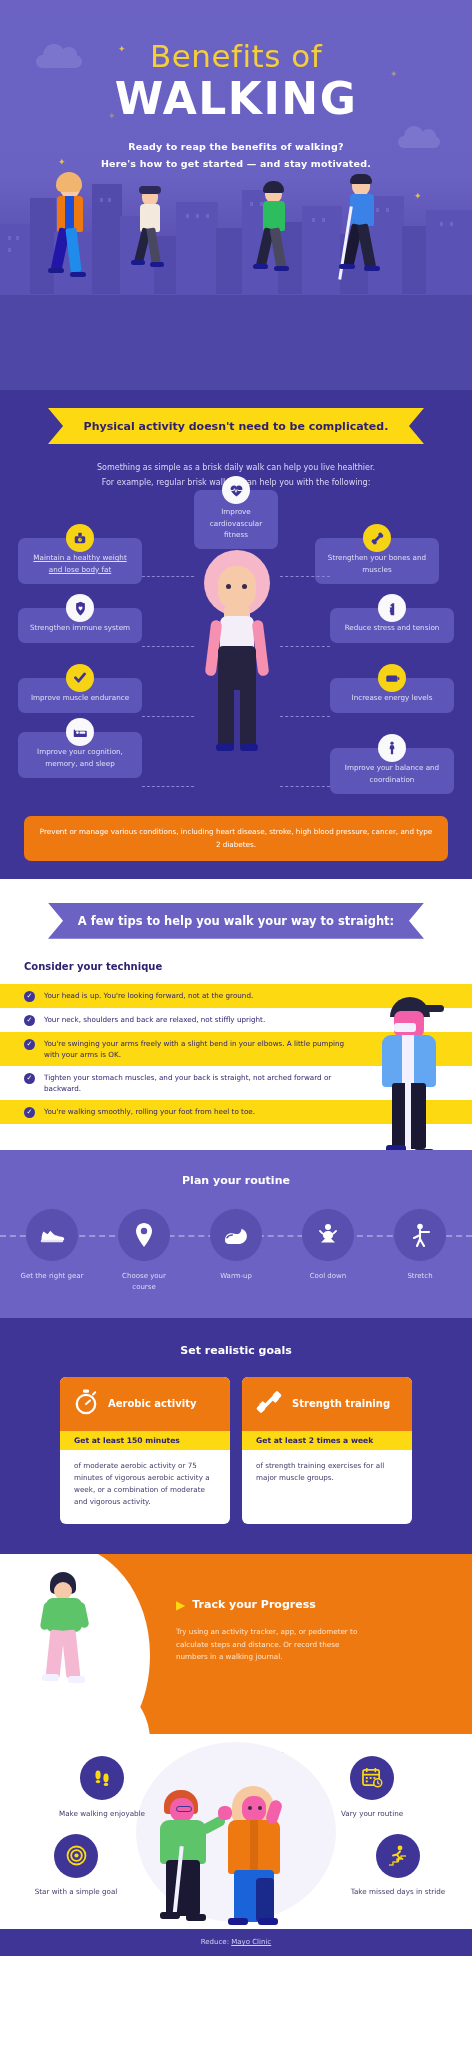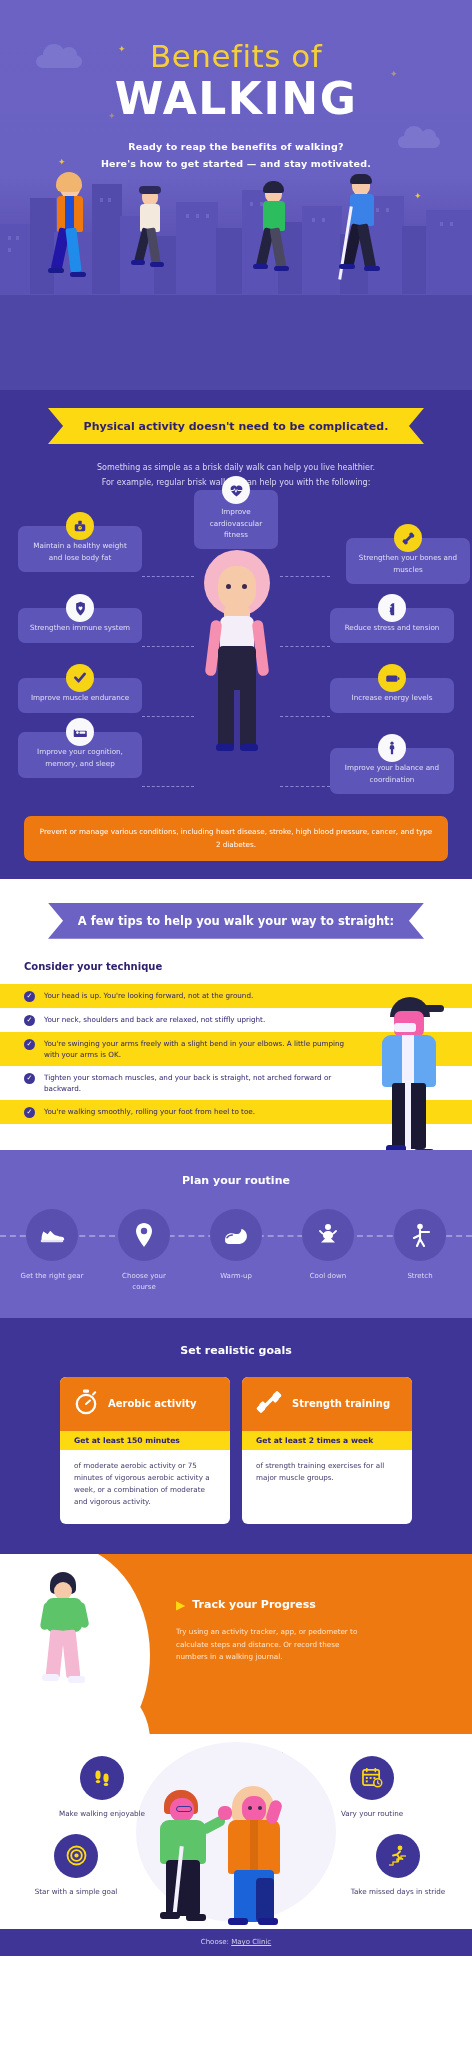--- a/index.html
+++ b/index.html
@@ -316,21 +316,21 @@
       <div class="bcard center">
         <div class="bicon white">
           <svg width="15" height="13" viewBox="0 0 24 22" aria-hidden="true">
             <path d="M12 21S2 14.5 2 8.2C2 4.8 4.6 2.4 7.7 2.4c1.9 0 3.4.9 4.3 2.2.9-1.3 2.4-2.2 4.3-2.2 3.1 0 5.7 2.4 5.7 5.8C22 14.5 12 21 12 21z" fill="#3f3597"></path>
             <path d="M3 11h4l1.6-3 2.4 6 2-4.5 1.4 1.5H21" stroke="#ffffff" stroke-width="1.6" fill="none" stroke-linecap="round" stroke-linejoin="round"></path>
           </svg>
         </div>
         <span>Improve cardiovascular fitness</span>
       </div>
 
-      <div class="bcard" style="left:18px;top:36px;">
+      <div class="bcard" style="left:18px;top:48px;text-decoration:underline;">
         <div class="bicon yellow">
           <svg width="14" height="14" viewBox="0 0 24 24" aria-hidden="true">
             <rect x="3" y="9" width="18" height="12" rx="2.5" fill="#3f3597"></rect>
             <rect x="9" y="3" width="6" height="6" rx="1.2" fill="#3f3597"></rect>
             <circle cx="12" cy="15" r="3.4" fill="#fcd911"></circle>
             <path d="M12 15l2-2" stroke="#3f3597" stroke-width="1.3" stroke-linecap="round"></path>
           </svg>
         </div>
         <span>Maintain a healthy weight and lose body fat</span>
       </div>
@@ -360,21 +360,21 @@
             <rect x="2" y="7" width="20" height="8" rx="1.5" fill="#3f3597"></rect>
             <rect x="2" y="13" width="20" height="4" rx="1" fill="#3f3597"></rect>
             <circle cx="7" cy="10" r="2.2" fill="#ffffff"></circle>
             <rect x="10.5" y="8.5" width="9" height="3.5" rx="1" fill="#ffffff"></rect>
             <rect x="1.2" y="5" width="2" height="12" rx="1" fill="#3f3597"></rect>
           </svg>
         </div>
         <span>Improve your cognition, memory, and sleep</span>
       </div>
 
-      <div class="bcard" style="left:346px;top:48px;">
+      <div class="bcard" style="left:315px;top:48px;">
         <div class="bicon yellow">
           <svg width="15" height="15" viewBox="0 0 24 24" aria-hidden="true">
             <path d="M7.5 16.5l9-9" stroke="#3f3597" stroke-width="4.4" stroke-linecap="round"></path>
             <circle cx="5.8" cy="16.3" r="3.1" fill="#3f3597"></circle>
             <circle cx="7.6" cy="18.4" r="3.1" fill="#3f3597"></circle>
             <circle cx="18.2" cy="7.7" r="3.1" fill="#3f3597"></circle>
             <circle cx="16.4" cy="5.6" r="3.1" fill="#3f3597"></circle>
           </svg>
         </div>
         <span>Strengthen your bones and muscles</span>
@@ -680,17 +680,17 @@
       <div style="position:absolute;left:92px;top:38px;width:8px;height:54px;background:#d96a0d;"></div>
       <div style="position:absolute;left:110px;top:18px;width:12px;height:24px;background:#f35fa8;border-radius:6px;transform:rotate(18deg);"></div>
       <div style="position:absolute;left:76px;top:88px;width:40px;height:52px;background:#1a63d8;border-radius:4px;"></div>
       <div style="position:absolute;left:98px;top:96px;width:18px;height:44px;background:#1a2a8c;border-radius:4px;"></div>
       <div style="position:absolute;left:70px;top:136px;width:20px;height:7px;background:#1a1a8c;border-radius:3px;"></div>
       <div style="position:absolute;left:100px;top:136px;width:20px;height:7px;background:#1a1a8c;border-radius:3px;"></div>
     </div>
   </section>
 
   <div class="footer">
-    <span>Choose:</span>
+    <span>Reduce:</span>
     <a href="#">Mayo Clinic</a>
   </div>
 
 </div>
 
 </body></html>

